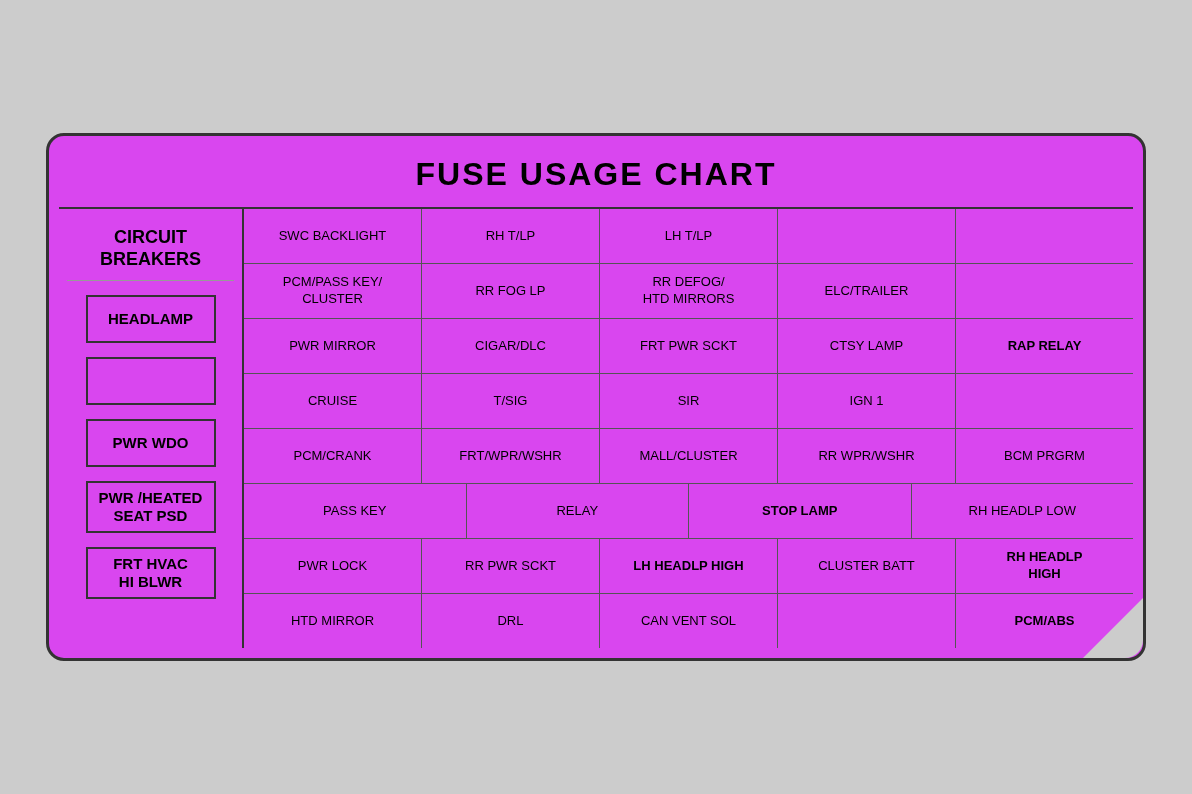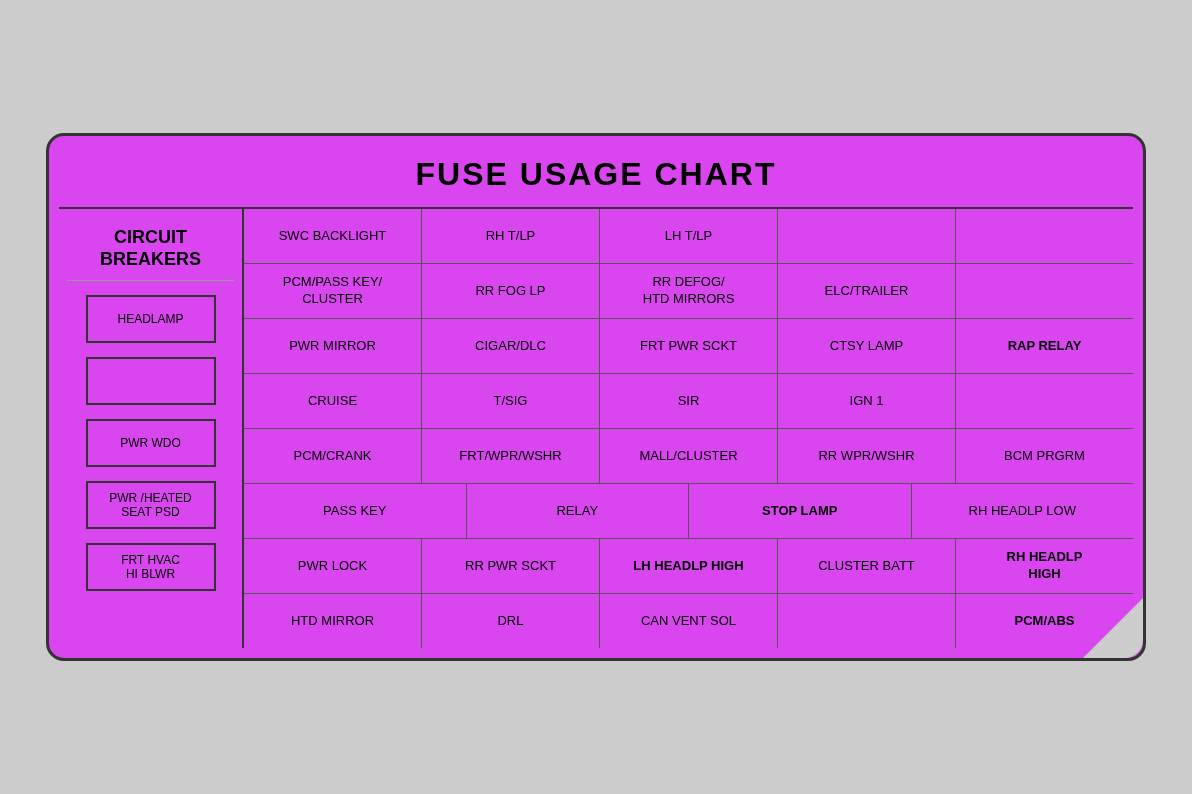--- a/index.html
+++ b/index.html
@@ -51,22 +51,22 @@
       border-bottom: 1px solid #999;
       width: 100%;
     }
     .breaker-box {
       border: 2px solid #333;
       width: 130px;
       min-height: 48px;
       display: flex;
       align-items: center;
       justify-content: center;
-      font-size: 12px;
-      font-weight: normal;
+      font-size: 15px;
+      font-weight: bold;
       text-align: center;
       padding: 6px 4px;
       line-height: 1.2;
     }
     .breaker-box.empty {
       min-height: 48px;
     }
     .right-grid {
       flex: 1;
       display: flex;

